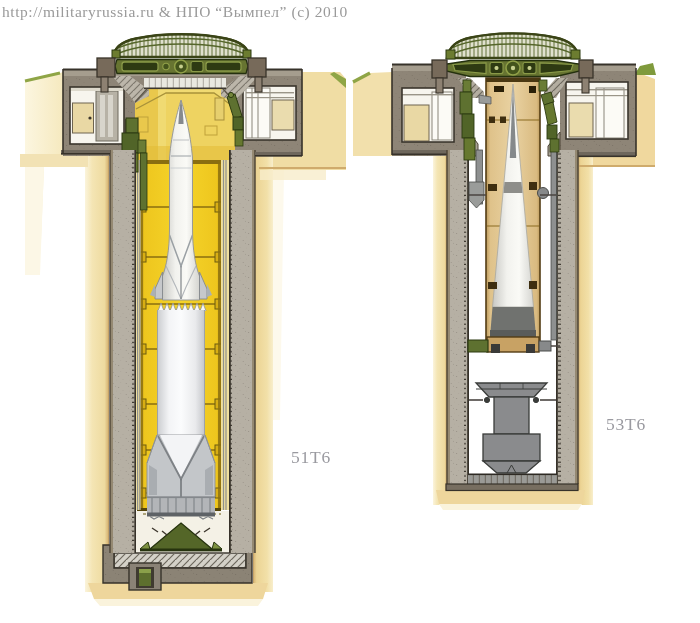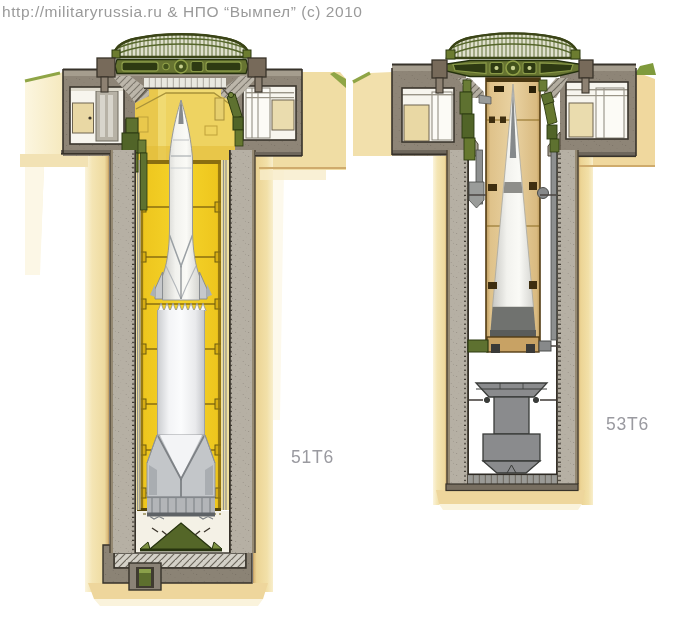--- a/index.html
+++ b/index.html
@@ -1,17 +1,17 @@
 <!DOCTYPE html>
 <html><head>
 <meta charset="utf-8">
 <style>
 html,body{margin:0;padding:0;background:#ffffff;}
 #wrap{position:relative;width:700px;height:623px;background:#ffffff;overflow:hidden;
-font-family:Liberation Sans, sans-serif;}
+font-family:Liberation Serif, serif;}
 </style>
 </head>
 <body>
 <div id="wrap">
 <svg width="700" height="623" viewBox="0 0 700 623">
 <defs>
 <pattern id="spk" width="13" height="11" patternUnits="userSpaceOnUse">
   <circle cx="1.7" cy="2.4" r="0.5" fill="#46403a" opacity="0.35"></circle>
   <circle cx="6" cy="5.6" r="0.42" fill="#46403a" opacity="0.25"></circle>
   <circle cx="11.6" cy="1.2" r="0.48" fill="#46403a" opacity="0.3"></circle>

